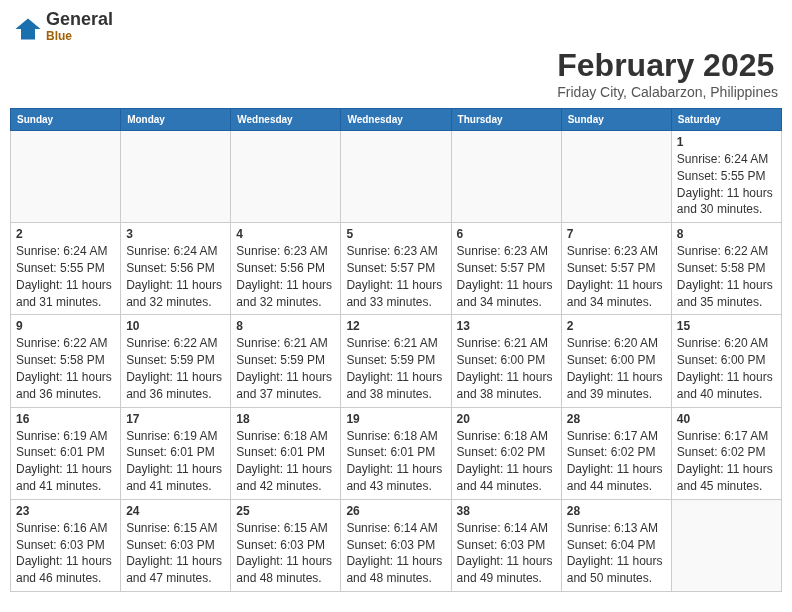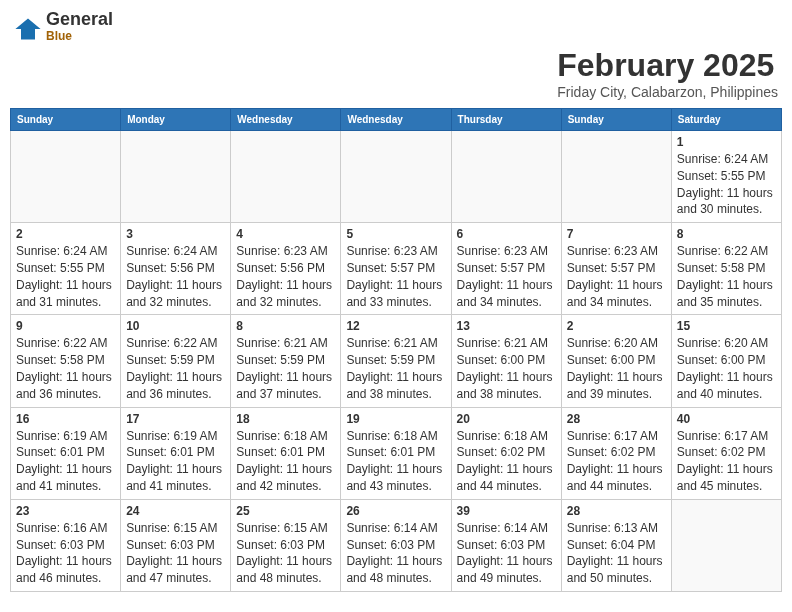--- a/index.html
+++ b/index.html
@@ -317,21 +317,21 @@
 and 48 minutes.</div>
         </td>
         <td>
           <div class="day-number">26</div>
           <div class="day-info" style="white-space: pre-line;">Sunrise: 6:14 AM
 Sunset: 6:03 PM
 Daylight: 11 hours
 and 48 minutes.</div>
         </td>
         <td>
-          <div class="day-number">39</div>
+          <div class="day-number">38</div>
           <div class="day-info" style="white-space: pre-line;">Sunrise: 6:14 AM
 Sunset: 6:03 PM
 Daylight: 11 hours
 and 49 minutes.</div>
         </td>
         <td>
           <div class="day-number">28</div>
           <div class="day-info" style="white-space: pre-line;">Sunrise: 6:13 AM
 Sunset: 6:04 PM
 Daylight: 11 hours

